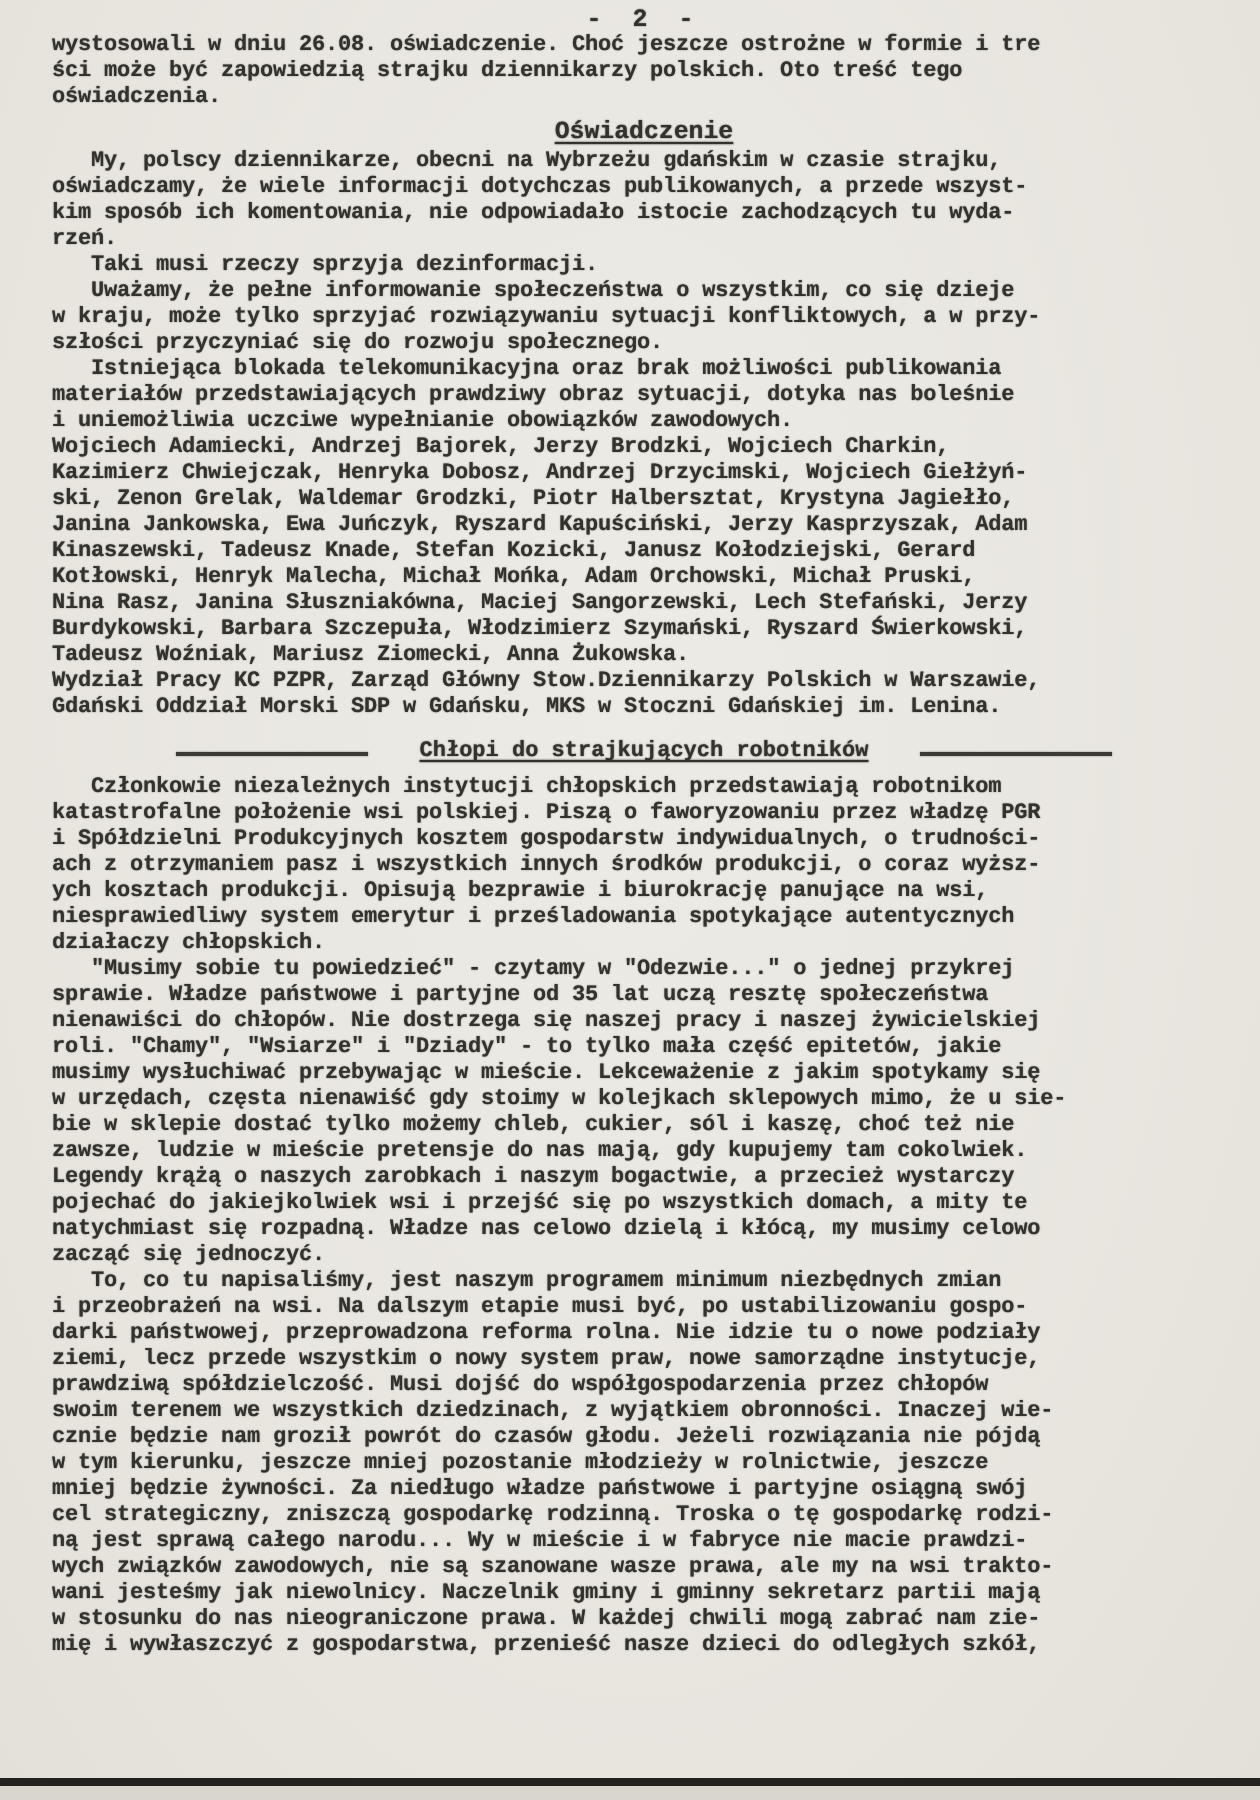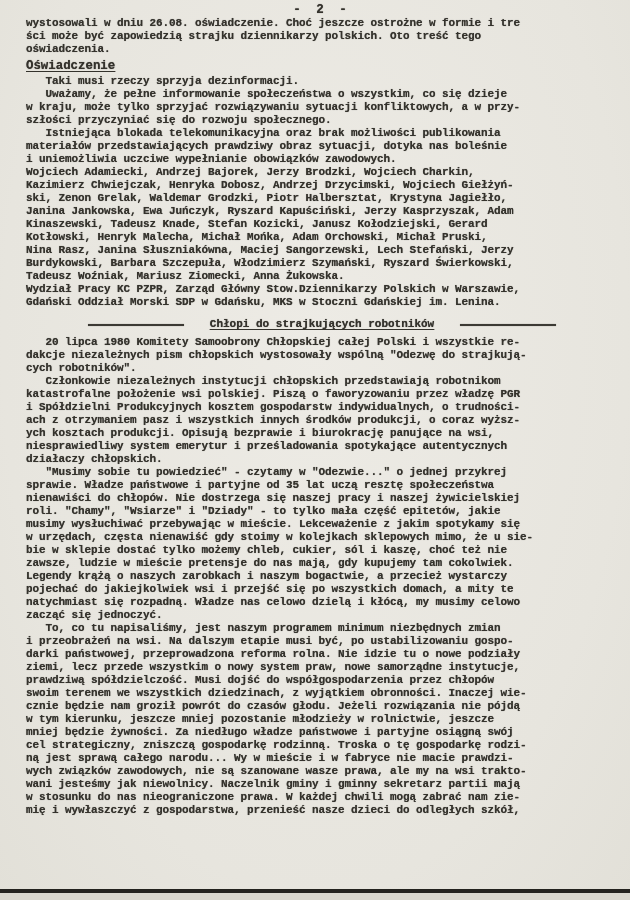--- a/index.html
+++ b/index.html
@@ -26,20 +26,21 @@
   }
   .page-number{
     text-align:center;
     font-weight:700;
     font-size:12.5px;
     line-height:13px;
     letter-spacing:4px;
     text-shadow:0 0 0.8px rgba(40,38,34,0.8);
   }
   .heading{
+    text-align:center;
     font-weight:700;
     font-size:12.4px;
     line-height:13px;
     margin:4px 0 2px 0;
     text-decoration:underline;
     text-underline-offset:2px;
     text-shadow:0 0 0.8px rgba(40,38,34,0.85);
     font-family:Liberation Mono, monospace;
   }
   .dateline{
@@ -101,20 +102,24 @@
 <div class="page">
 
   <div class="page-number">- 2 -</div>
 
   <div class="txt">wystosowali w dniu 26.08. oświadczenie. Choć jeszcze ostrożne w formie i tre
 ści może być zapowiedzią strajku dziennikarzy polskich. Oto treść tego
 oświadczenia.</div>
 
   <div class="heading">Oświadczenie</div>
 
+  <div class="txt">   My, polscy dziennikarze, obecni na Wybrzeżu gdańskim w czasie strajku,
+oświadczamy, że wiele informacji dotychczas publikowanych, a przede wszyst-
+kim sposób ich komentowania, nie odpowiadało istocie zachodzących tu wyda-
+rzeń.</div>
   <div class="txt">   Taki musi rzeczy sprzyja dezinformacji.</div>
   <div class="txt">   Uważamy, że pełne informowanie społeczeństwa o wszystkim, co się dzieje
 w kraju, może tylko sprzyjać rozwiązywaniu sytuacji konfliktowych, a w przy-
 szłości przyczyniać się do rozwoju społecznego.</div>
   <div class="txt">   Istniejąca blokada telekomunikacyjna oraz brak możliwości publikowania
 materiałów przedstawiających prawdziwy obraz sytuacji, dotyka nas boleśnie
 i uniemożliwia uczciwe wypełnianie obowiązków zawodowych.</div>
 
 
   <div class="txt">Wojciech Adamiecki, Andrzej Bajorek, Jerzy Brodzki, Wojciech Charkin,
@@ -129,23 +134,20 @@
 
   <div class="txt">Wydział Pracy KC PZPR, Zarząd Główny Stow.Dziennikarzy Polskich w Warszawie,
 Gdański Oddział Morski SDP w Gdańsku, MKS w Stoczni Gdańskiej im. Lenina.</div>
 
   <div class="section-divider">
     <span class="rule"></span>
     <span class="heading-inline">Chłopi do strajkujących robotników</span>
     <span class="rule"></span>
   </div>
 
-  <div class="txt">   20 lipca 1980 Komitety Samoobrony Chłopskiej całej Polski i wszystkie re-
-dakcje niezależnych pism chłopskich wystosowały wspólną "Odezwę do strajkują-
-cych robotników".</div>
   <div class="txt">   Członkowie niezależnych instytucji chłopskich przedstawiają robotnikom
 katastrofalne położenie wsi polskiej. Piszą o faworyzowaniu przez władzę PGR
 i Spółdzielni Produkcyjnych kosztem gospodarstw indywidualnych, o trudności-
 ach z otrzymaniem pasz i wszystkich innych środków produkcji, o coraz wyższ-
 ych kosztach produkcji. Opisują bezprawie i biurokrację panujące na wsi,
 niesprawiedliwy system emerytur i prześladowania spotykające autentycznych
 działaczy chłopskich.</div>
   <div class="txt">   "Musimy sobie tu powiedzieć" - czytamy w "Odezwie..." o jednej przykrej
 sprawie. Władze państwowe i partyjne od 35 lat uczą resztę społeczeństwa
 nienawiści do chłopów. Nie dostrzega się naszej pracy i naszej żywicielskiej

